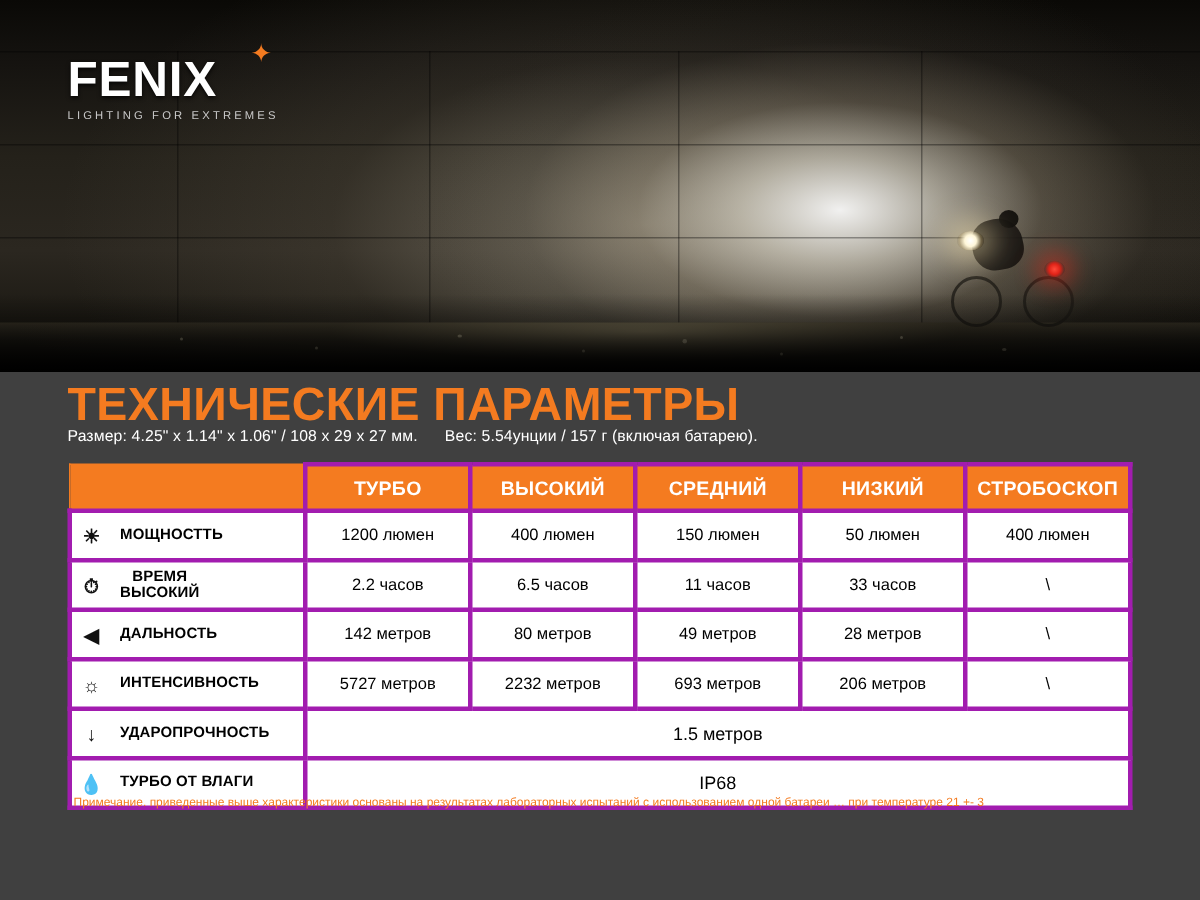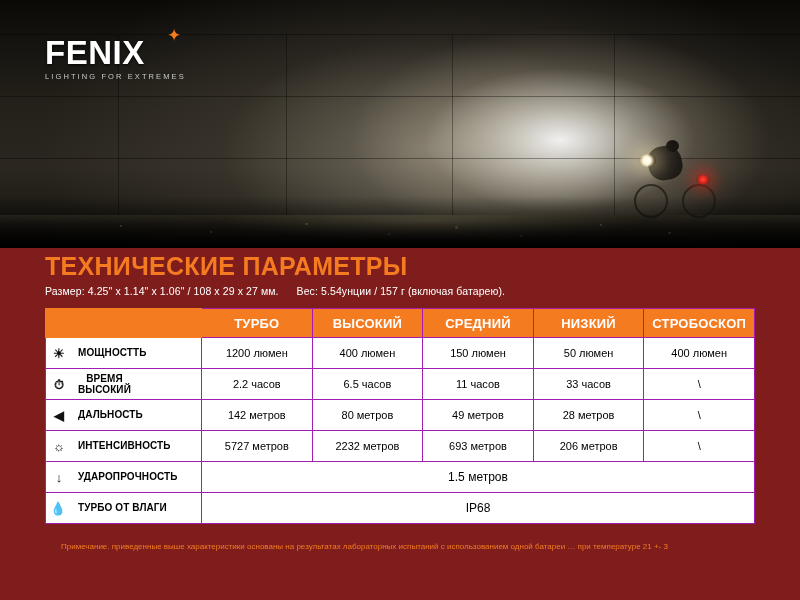--- a/index.html
+++ b/index.html
@@ -11,21 +11,21 @@
     width: 800px;
     height: 600px;
     overflow: hidden;
     font-family: "Liberation Sans", sans-serif;
     color: #fff;
   }
   .page {
     position: relative;
     width: 800px;
     height: 600px;
-    background: #7f1d1d;
+    background: #404040;
   }
 
   
   .photo {
     position: absolute;
     left: 0; top: 0;
     width: 800px;
     height: 248px;
     overflow: hidden;
     background: #000;
@@ -132,21 +132,21 @@
     left: 122px; top: -9px;
     color: #f47b20;
     font-size: 17px;
     line-height: 1;
   }
 
   
   .title {
     position: absolute;
     left: 45px; top: 252px;
-    font-size: 25px;
+    font-size: 31px;
     font-weight: bold;
     color: #f47b20;
     letter-spacing: 0.3px;
   }
   .subtitle {
     position: absolute;
     left: 45px; top: 285px;
     font-size: 10.5px;
     color: #ffffff;
     letter-spacing: 0.1px;
@@ -155,21 +155,21 @@
 
   
   .table {
     position: absolute;
     left: 45px; top: 308px;
     width: 710px;
     border-collapse: collapse;
     table-layout: fixed;
   }
   .table td, .table th {
-    border: 1px solid #a21caf;
+    border: 3px solid #a21caf;
     padding: 0;
     text-align: center;
     vertical-align: middle;
   }
   .hdr-blank {
     background: #f47b20;
     border: 1px solid #f47b20 !important;
     width: 155px;
   }
   .hdr {
@@ -220,21 +220,21 @@
 
   
   .notes {
     position: absolute;
     left: 45px; top: 525px;
     width: 712px;
     color: #f47b20;
     font-size: 8px;
     line-height: 1.55;
   }
-  .notes p { margin: 16px; }
+  .notes p { margin: 4px; }
   .notes .note-gap { height: 6px; }
 </style>
 </head>
 <body>
 
 <div class="page">
 
   <div class="photo">
     <div class="wall"></div>
     <div class="wall-seam" style="left:0; top:34px; width:800px;"></div>

